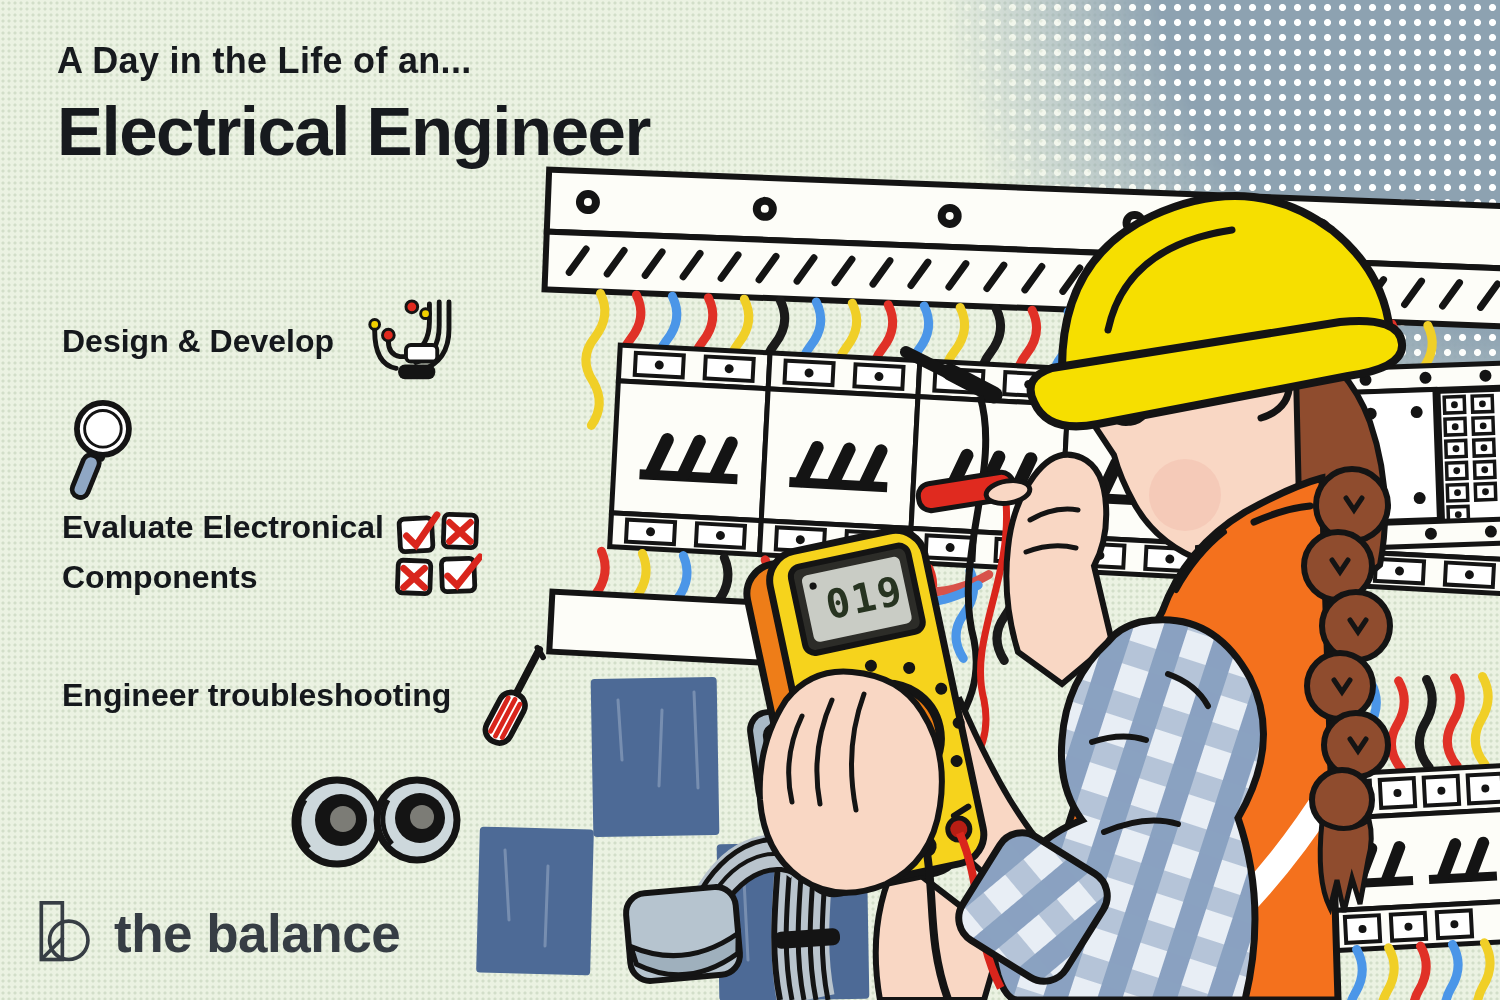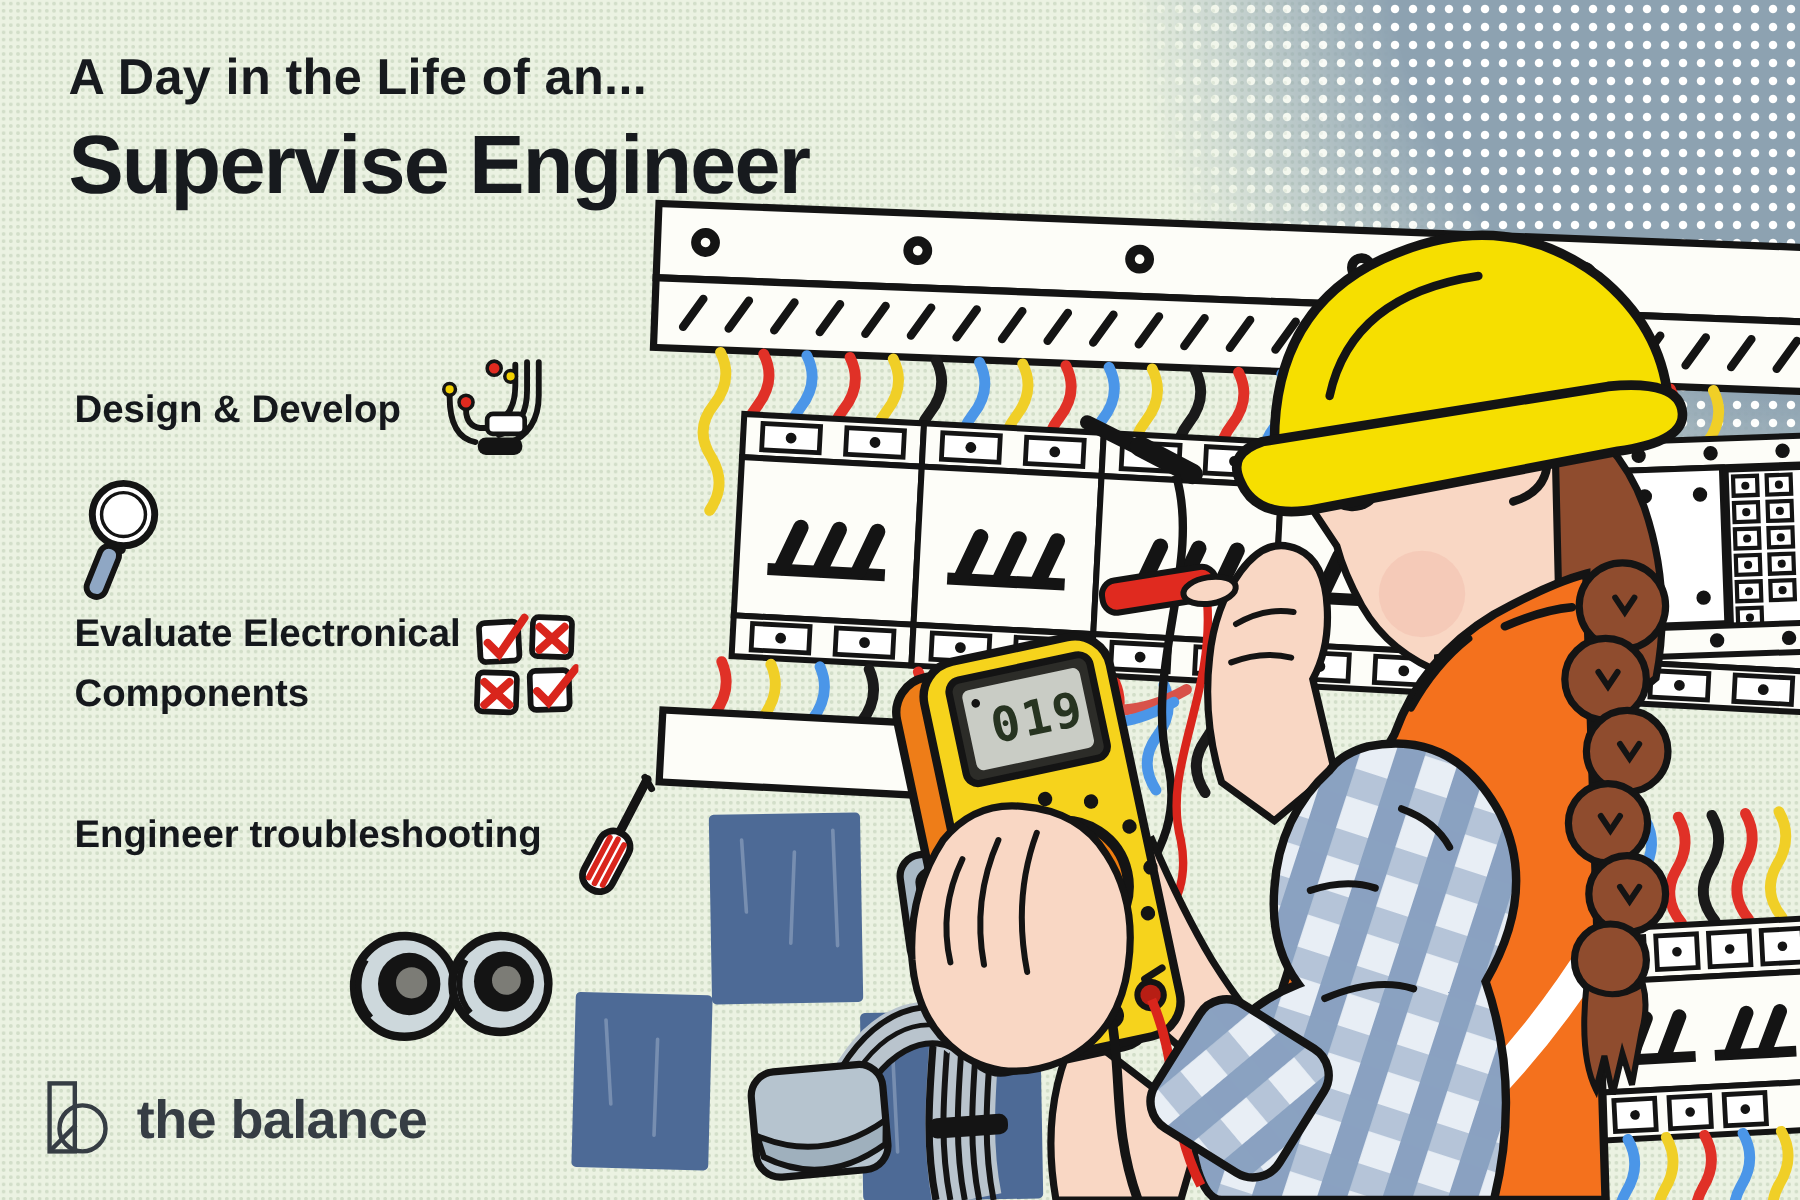--- a/index.html
+++ b/index.html
@@ -20,30 +20,30 @@
     background-image:
       radial-gradient(circle, #ffffff 3.1px, rgba(255,255,255,0) 3.9px),
       linear-gradient(155deg,#8da2b1 55%,#9cb0bc 100%);
     background-size:15px 15px, 100% 100%;
     -webkit-mask-image:radial-gradient(ellipse 54% 80% at 104% -6%, #000 50%, transparent 77%);
     mask-image:radial-gradient(ellipse 54% 80% at 104% -6%, #000 50%, transparent 77%);
     pointer-events:none;
   }
   .stage{position:absolute;inset:0;}
   .header{position:absolute;left:57px;top:40px;z-index:5;}
-  .kicker{font-size:42px;font-weight:700;letter-spacing:.3px;}
+  .kicker{font-size:36px;font-weight:700;letter-spacing:.3px;}
   .title{font-size:69px;font-weight:700;letter-spacing:-1.5px;margin-top:10px;}
   .task{position:absolute;display:flex;align-items:center;gap:20px;z-index:5;}
   .task-label{font-size:32px;font-weight:700;white-space:pre-line;line-height:1.55;color:#15181c;}
   .t1{left:62px;top:298px;}
   .t2{left:62px;top:398px;}
   .t3{left:62px;top:503px;gap:10px;}
   .t4{left:62px;top:644px;}
   .logo{position:absolute;left:34px;top:898px;display:flex;align-items:center;gap:16px;z-index:5;}
-  .logo-text{font-size:45px;font-weight:600;color:#363d44;letter-spacing:-.5px;}
+  .logo-text{font-size:53px;font-weight:600;color:#363d44;letter-spacing:-.5px;}
 </style>
 </head>
 <body>
 
 <div class="bg-texture"></div>
 <div class="halftone"></div>
 
 <svg class="stage" viewBox="0 0 1500 1000" aria-hidden="true">
   <defs>
     <path id="wv3" d="M 0,0 q 12,22 -4,44 q -16,22 0,44 q 14,22 0,44" fill="none" stroke-width="9" stroke-linecap="round"></path>
@@ -403,21 +403,21 @@
       <path d="M 832,700 q -22,50 -12,104" fill="none" stroke="#141414" stroke-width="5" stroke-linecap="round"></path>
       <path d="M 864,694 q -20,54 -8,116" fill="none" stroke="#141414" stroke-width="5" stroke-linecap="round"></path>
     </g>
 
     <rect x="972" y="846" width="122" height="122" rx="26" fill="url(#plaid)" stroke="#141414" stroke-width="7" transform="rotate(32 1033 907)"></rect>
   </g>
 </svg>
 
 <header class="header">
   <div class="kicker">A Day in the Life of an...</div>
-  <div class="title">Supervise Engineer</div>
+  <div class="title">Electrical Engineer</div>
 </header>
 
 <div class="task t1">
   <div class="task-label">Design &amp; Develop</div>
   <svg width="100" height="88" viewBox="0 0 100 90">
     <g fill="none" stroke="#141414" stroke-width="5" stroke-linecap="round">
       <path d="M 96,4 L 96,32 Q 96,64 68,74"></path>
       <path d="M 86,4 L 86,28 Q 86,58 62,66"></path>
       <path d="M 76,6 L 76,24 Q 76,50 56,58"></path>
       <path d="M 34,44 Q 34,58 46,60 L 54,60"></path>

